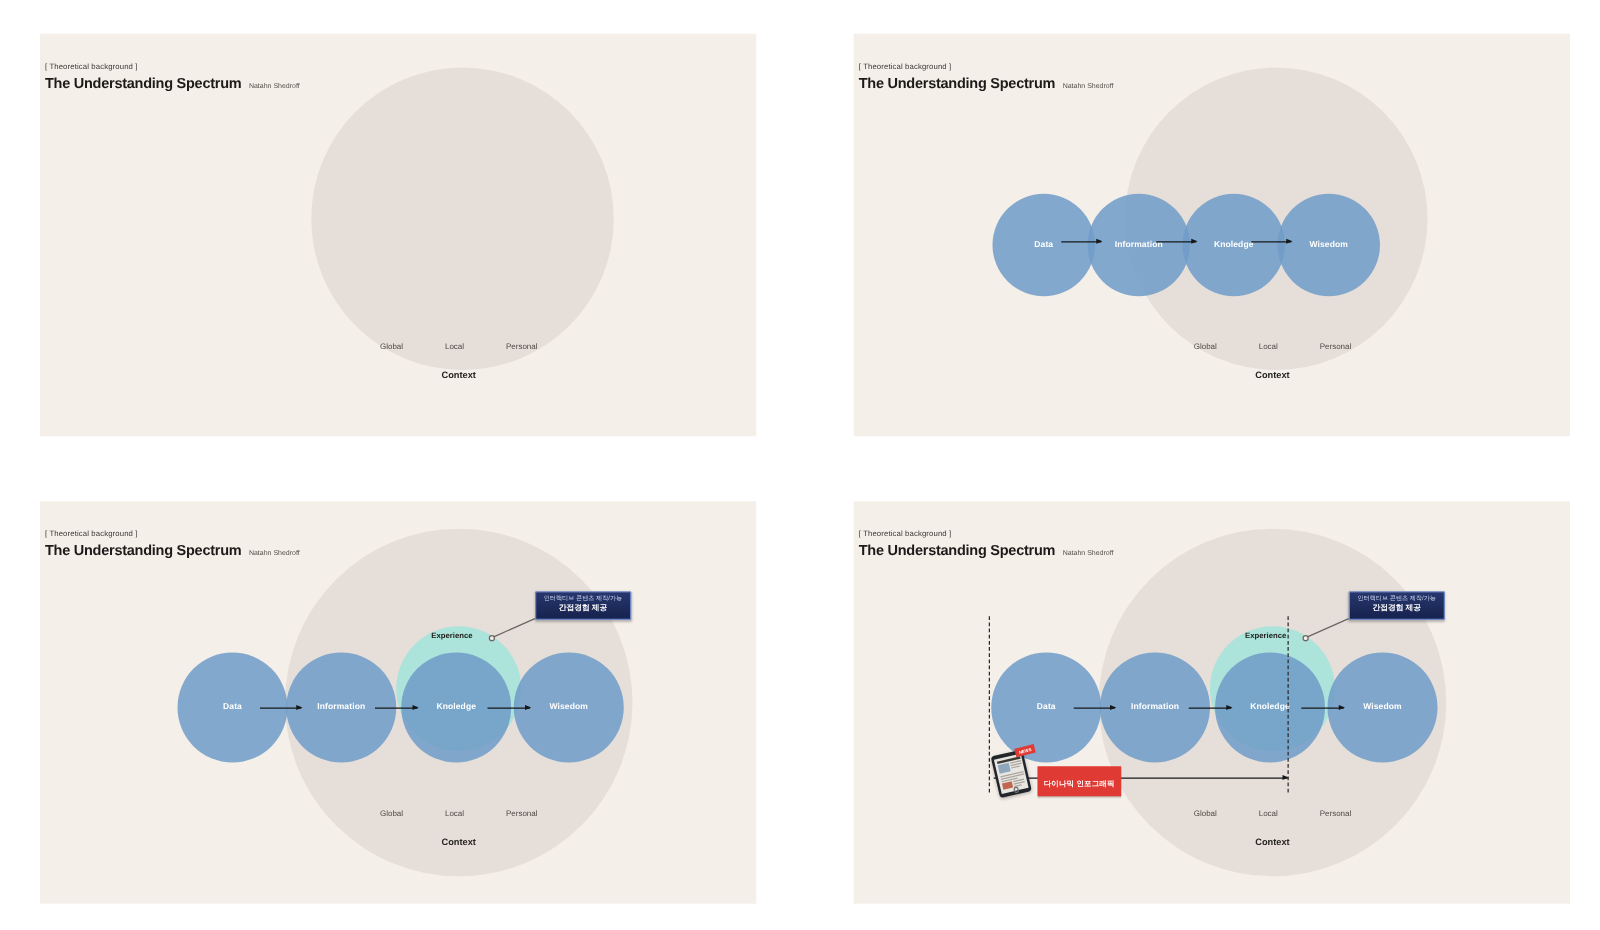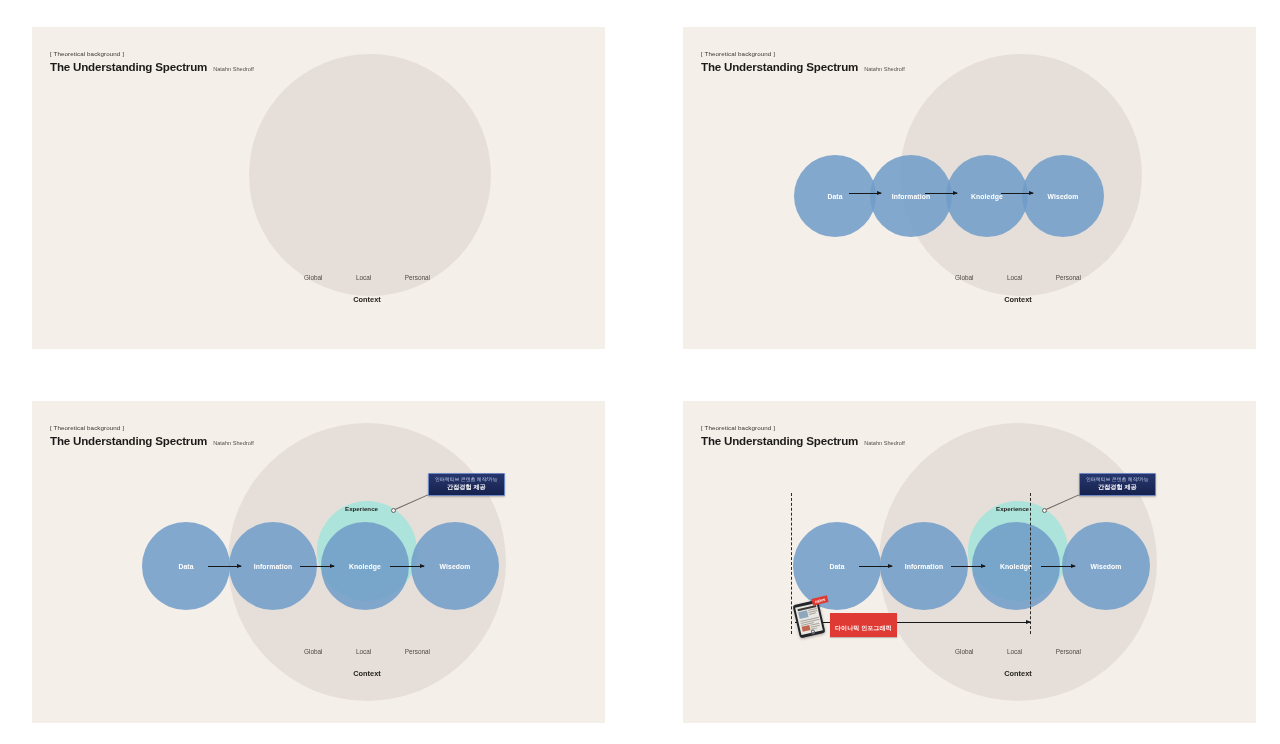--- a/index.html
+++ b/index.html
@@ -26,21 +26,21 @@
     overflow: hidden;
   }
   #slide-1 { left: 32px;  top: 27px;  }
   #slide-2 { left: 683px; top: 27px;  }
   #slide-3 { left: 32px;  top: 401px; }
   #slide-4 { left: 683px; top: 401px; }
 
   
   .hdr {
     position: absolute;
-    left: 18px;
+    left: 4px;
     top: 24px;
     white-space: nowrap;
   }
   .hdr-eyebrow {
     font-size: 6.2px;
     color: #3a3632;
     letter-spacing: .1px;
     line-height: 1;
     margin-bottom: 4px;
   }

